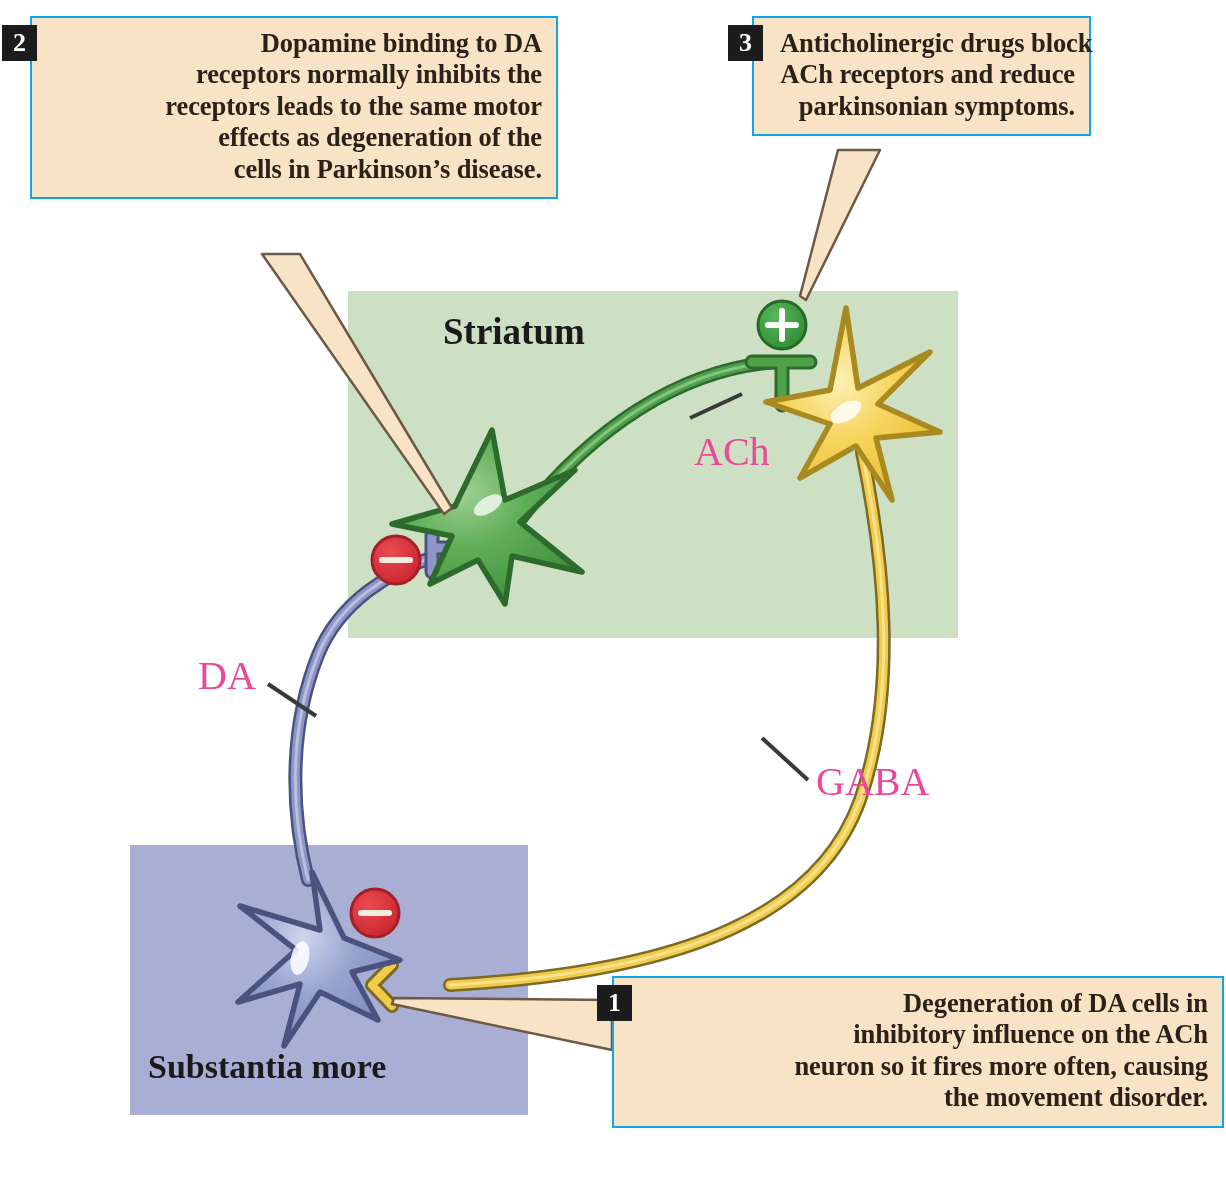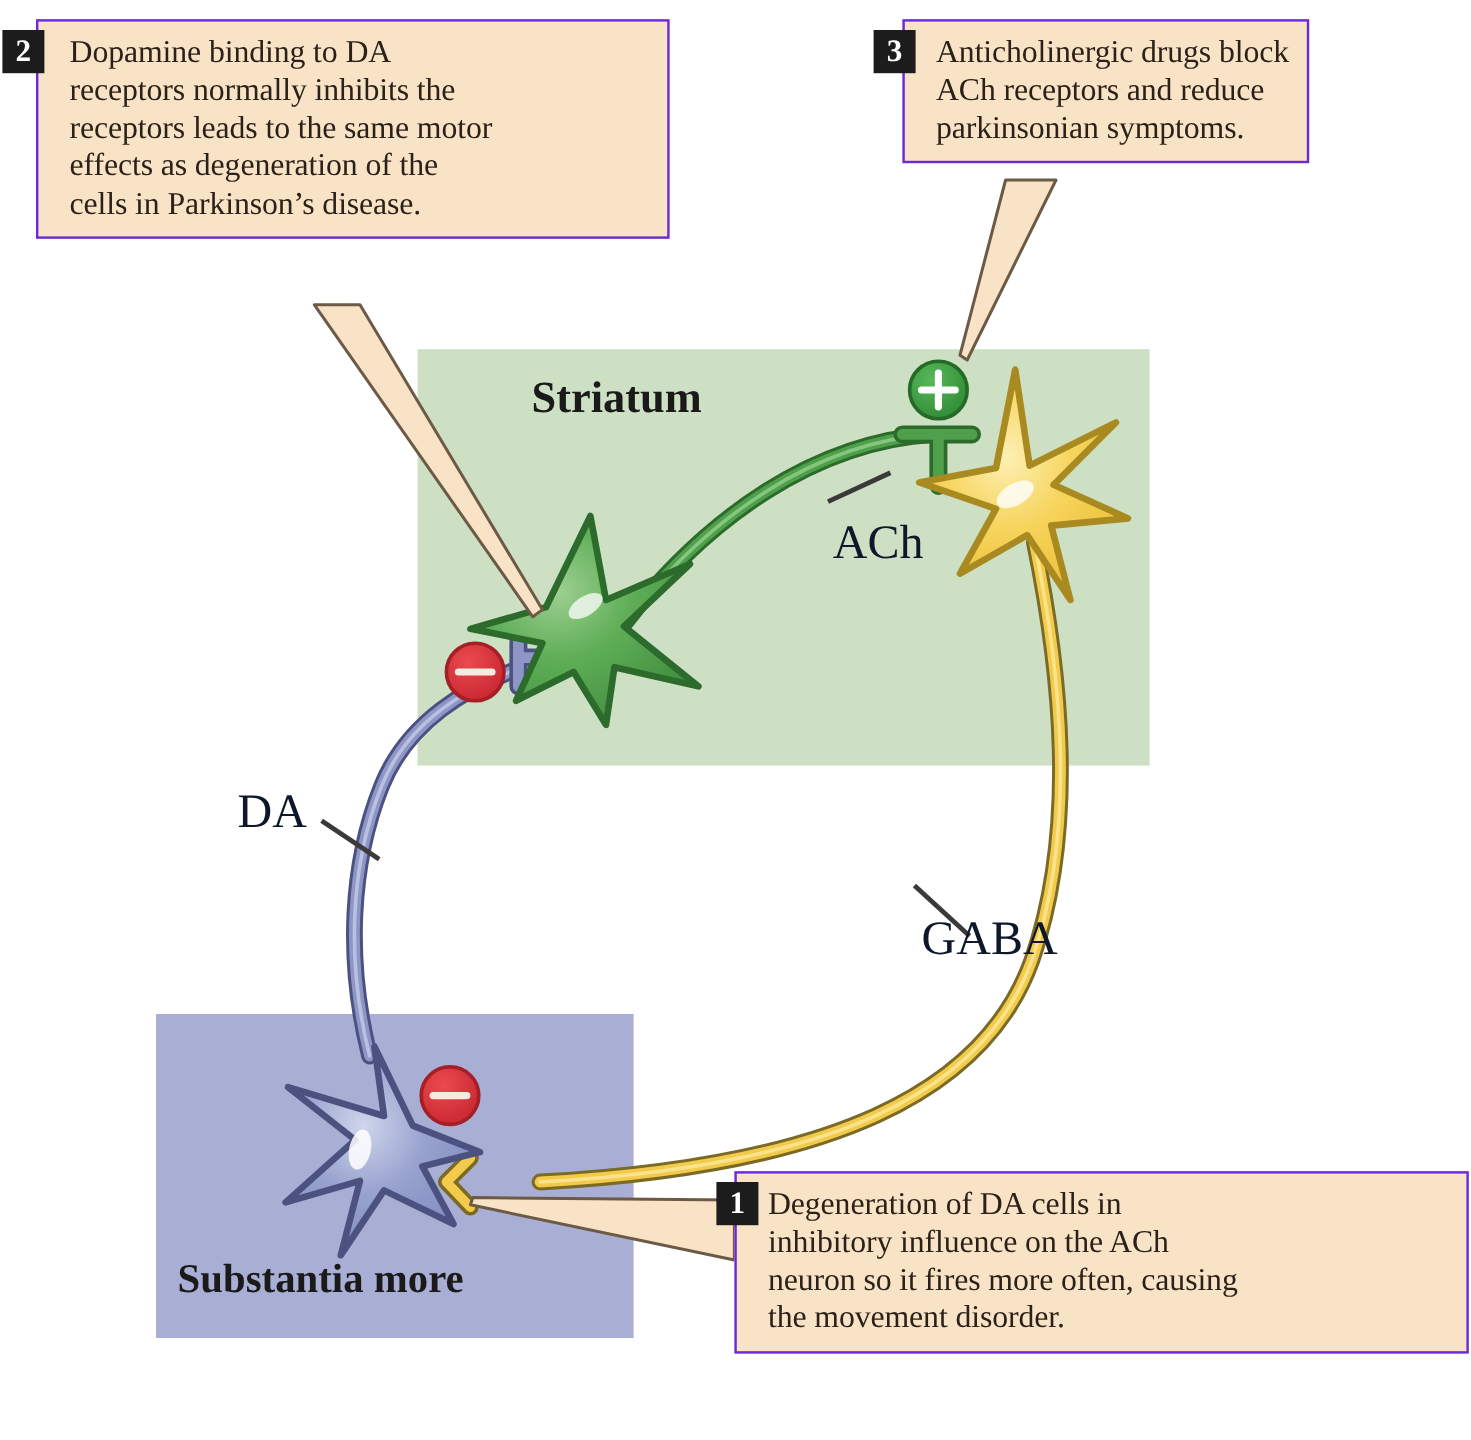--- a/index.html
+++ b/index.html
@@ -21,29 +21,30 @@
     top: 0;
     width: 1226px;
     height: 1200px;
   }
 
   
   .callout {
     position: absolute;
     box-sizing: border-box;
     background: #f9e3c6;
-    border: 2px solid #6d28d9;
+    border: 2px solid #0ea5e9;
     padding: 10px 14px 12px 26px;
     font-family: "Liberation Serif", serif;
     font-size: 26.5px;
     line-height: 1.185;
     color: #2b2118;
-    font-weight: 400;
+    font-weight: 700;
     letter-spacing: -0.1px;
     z-index: 6;
+    text-align: right;
   }
   .callout .line { display: block; white-space: nowrap; }
 
   .badge {
     position: absolute;
     width: 35px;
     height: 36px;
     background: #1c1c1c;
     color: #ffffff;
     font-family: "Liberation Serif", serif;
@@ -72,28 +73,28 @@
     z-index: 5;
     white-space: nowrap;
   }
   #label-striatum { left: 396px; top: 310px; font-size: 37px; margin-left: 47px; }
   #label-nigra    { left: 148px; top: 1048px; font-size: 34px; }
 
   .nt-label {
     position: absolute;
     font-family: "Liberation Serif", serif;
     font-weight: 400;
-    color: #0f172a;
+    color: #ec4899;
     z-index: 5;
     white-space: nowrap;
     text-align: center;
   }
   #label-ach  { left: 694px; top: 428px;  font-size: 40px; }
   #label-da   { left: 198px; top: 652px;  font-size: 40px; }
-  #label-gaba { left: 768px; top: 758px;  font-size: 40px; }
+  #label-gaba { left: 816px; top: 758px;  font-size: 40px; }
 </style>
 </head>
 <body>
 
 <div id="page">
 
   <svg id="art" viewBox="0 0 1226 1200">
     <defs>
       <radialGradient id="gradGreenCell" cx="38%" cy="36%" r="72%">
         <stop offset="0%" stop-color="#9ed092"></stop>

